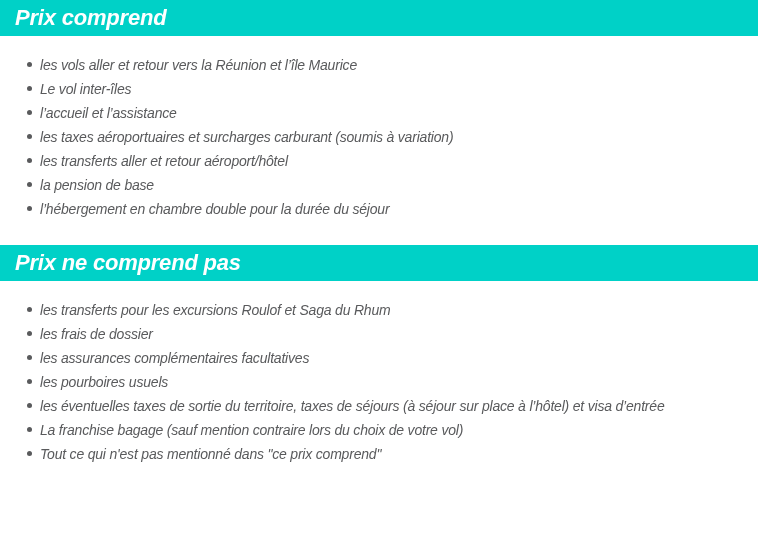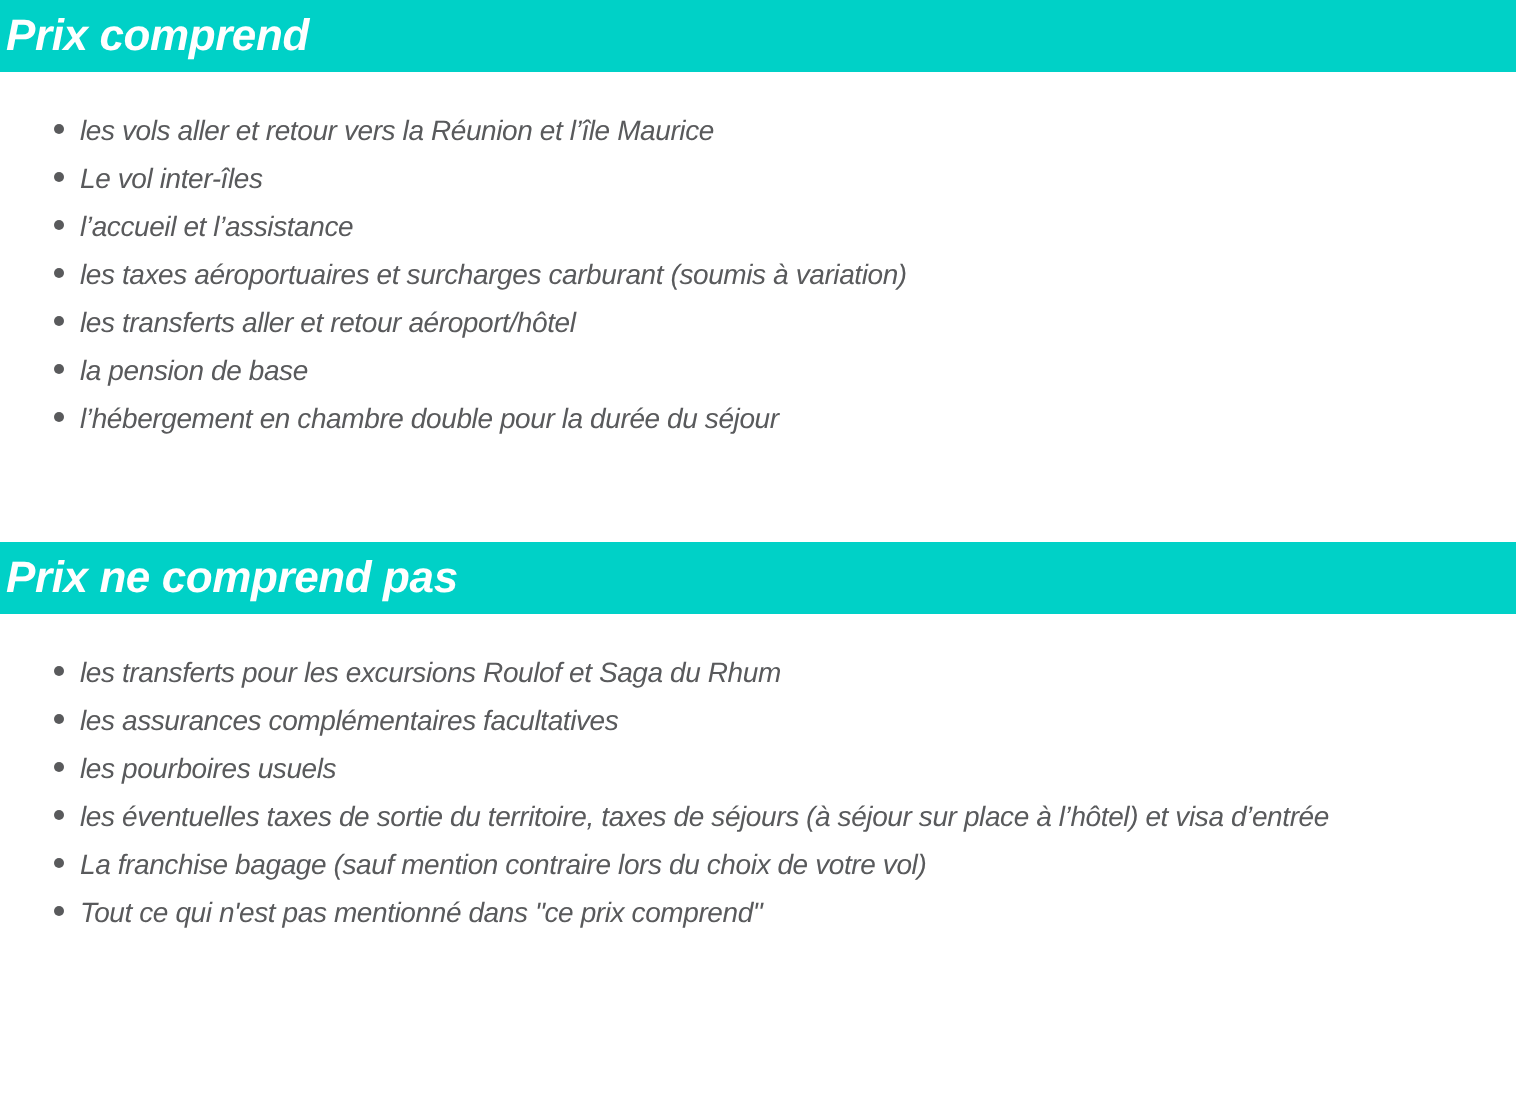--- a/index.html
+++ b/index.html
@@ -9,21 +9,21 @@
     width: 758px;
     height: 556px;
     overflow: hidden;
     font-family: "Liberation Sans", "DejaVu Sans", sans-serif;
   }
   .section-header {
     height: 36px;
     background: #00d1c7;
     display: flex;
     align-items: center;
-    padding-left: 3px;
+    padding-left: 15px;
     box-sizing: border-box;
   }
   .section-header h2 {
     margin: 0;
     color: #ffffff;
     font-size: 22px;
     font-weight: bold;
     font-style: italic;
     letter-spacing: -0.2px;
   }
@@ -45,21 +45,21 @@
     content: "";
     position: absolute;
     left: -13px;
     top: 9px;
     width: 5px;
     height: 5px;
     border-radius: 50%;
     background: #595a5c;
   }
   #section-excludes {
-    margin-top: 50px;
+    margin-top: 24px;
   }
 </style>
 </head>
 <body>
 
 <section id="section-includes">
   <div class="section-header">
     <h2>Prix comprend</h2>
   </div>
   <ul class="price-list">
@@ -72,19 +72,20 @@
       <li>l’hébergement en chambre double pour la durée du séjour</li>
     </ul>
 </section>
 
 <section id="section-excludes">
   <div class="section-header">
     <h2>Prix ne comprend pas</h2>
   </div>
   <ul class="price-list">
       <li>les transferts pour les excursions Roulof et Saga du Rhum</li>
+      <li>les frais de dossier</li>
       <li>les assurances complémentaires facultatives</li>
       <li>les pourboires usuels</li>
       <li>les éventuelles taxes de sortie du territoire, taxes de séjours (à séjour sur place à l’hôtel) et visa d’entrée</li>
       <li>La franchise bagage (sauf mention contraire lors du choix de votre vol)</li>
       <li>Tout ce qui n'est pas mentionné dans "ce prix comprend"</li>
     </ul>
 </section>
 
 </body></html>

